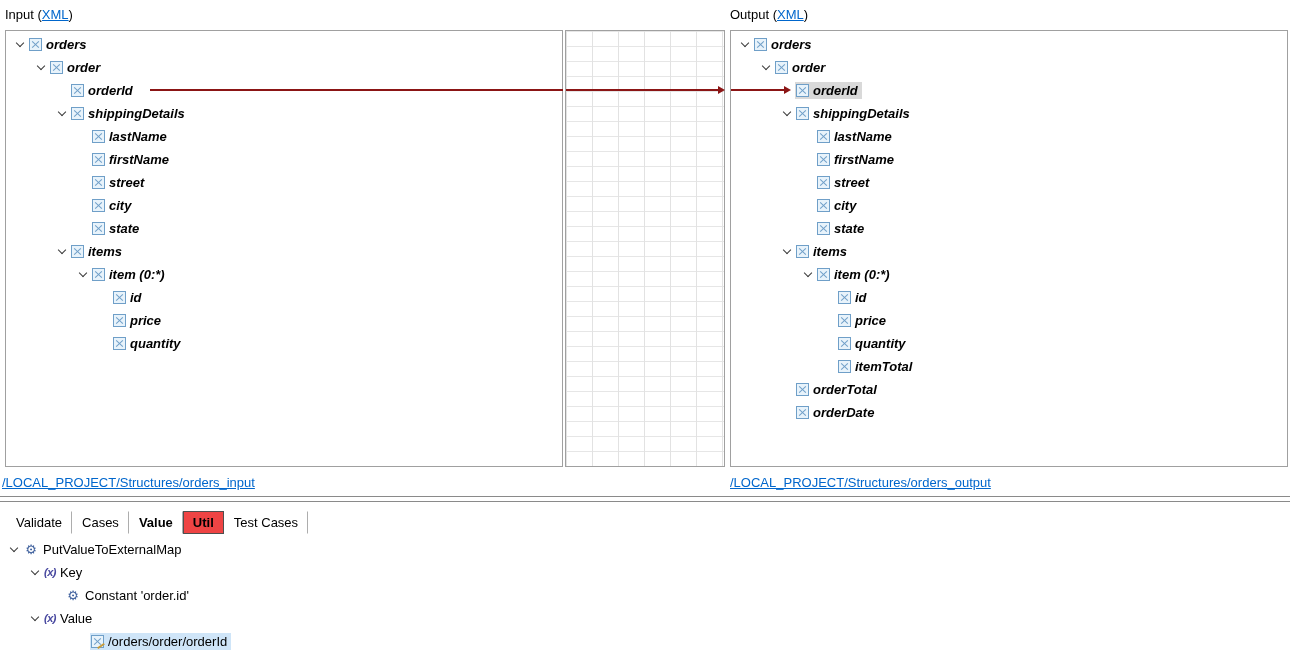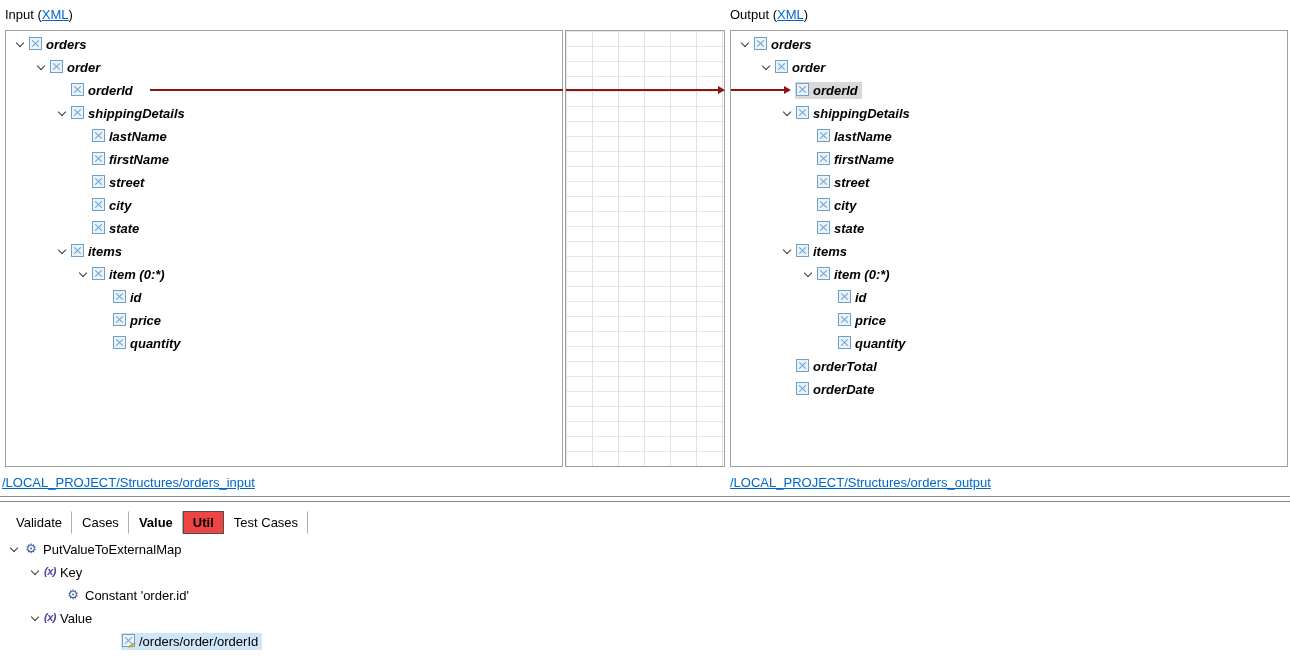--- a/index.html
+++ b/index.html
@@ -18,21 +18,21 @@
     background-image:
       repeating-linear-gradient(to right, #e2e2e2 0 1px, transparent 1px 26px),
       repeating-linear-gradient(to bottom, #e6e6e6 0 1px, transparent 1px 15px);
   }
 
   .tree { padding-top:2px; }
   .tree-row { height:23px; display:flex; align-items:center; white-space:nowrap; }
   .chevron { width:16px; height:16px; display:inline-flex; align-items:center; justify-content:center; flex:none; }
   .chevron.exp::before { content:''; width:5px; height:5px; border-right:1.6px solid #3a3a3a; border-bottom:1.6px solid #3a3a3a; transform:rotate(45deg); margin-top:-3px; }
 
-  .node { display:inline-flex; align-items:flex-start; padding:1px 4px 1px 1px; }
+  .node { display:inline-flex; align-items:center; padding:1px 4px 1px 1px; }
   .node.hl-gray { background:#d9d9d9; }
   .node.hl-blue { background:#cfe5f8; }
 
   .icon-element, .icon-xpath { width:13px; height:13px; border:1px solid #6f9fc8; background:#e8f3fb; position:relative; flex:none; display:inline-block; }
   .icon-element::before, .icon-element::after,
   .icon-xpath::before, .icon-xpath::after { content:''; position:absolute; left:1px; right:1px; top:5px; height:1px; background:#6f9fc8; }
   .icon-element::before, .icon-xpath::before { transform:rotate(42deg); }
   .icon-element::after, .icon-xpath::after { transform:rotate(-42deg); }
   .icon-xpath .pencil { position:absolute; width:8px; height:2px; background:#c79b3b; right:-2px; bottom:0; transform:rotate(-35deg); display:block; }
 
@@ -265,20 +265,27 @@
           <span class="node">
             <span class="icon-element"></span>
             <span class="lbl xml">price</span>
           </span>
         </div>
         <div class="tree-row" style="padding-left: 90px;">
           <span class="chevron"></span>
           <span class="node">
             <span class="icon-element"></span>
             <span class="lbl xml">quantity</span>
+          </span>
+        </div>
+        <div class="tree-row" style="padding-left: 90px;">
+          <span class="chevron"></span>
+          <span class="node">
+            <span class="icon-element"></span>
+            <span class="lbl xml">itemTotal</span>
           </span>
         </div>
         <div class="tree-row" style="padding-left: 48px;">
           <span class="chevron"></span>
           <span class="node">
             <span class="icon-element"></span>
             <span class="lbl xml">orderTotal</span>
           </span>
         </div>
         <div class="tree-row" style="padding-left: 48px;">
@@ -332,21 +339,21 @@
           <span class="lbl plain">Constant 'order.id'</span>
         </span>
       </div>
       <div class="tree-row" style="padding-left: 27px;">
         <span class="chevron exp"></span>
         <span class="node">
           <span class="icon-fx">(x)</span>
           <span class="lbl plain">Value</span>
         </span>
       </div>
-      <div class="tree-row" style="padding-left: 74px; margin-left: 31px;">
+      <div class="tree-row" style="padding-left: 74px;">
         <span class="chevron"></span>
         <span class="node hl-blue">
           <span class="icon-xpath">
             <span class="pencil"></span>
           </span>
           <span class="lbl plain">/orders/order/orderId</span>
         </span>
       </div>
     </div>
 

